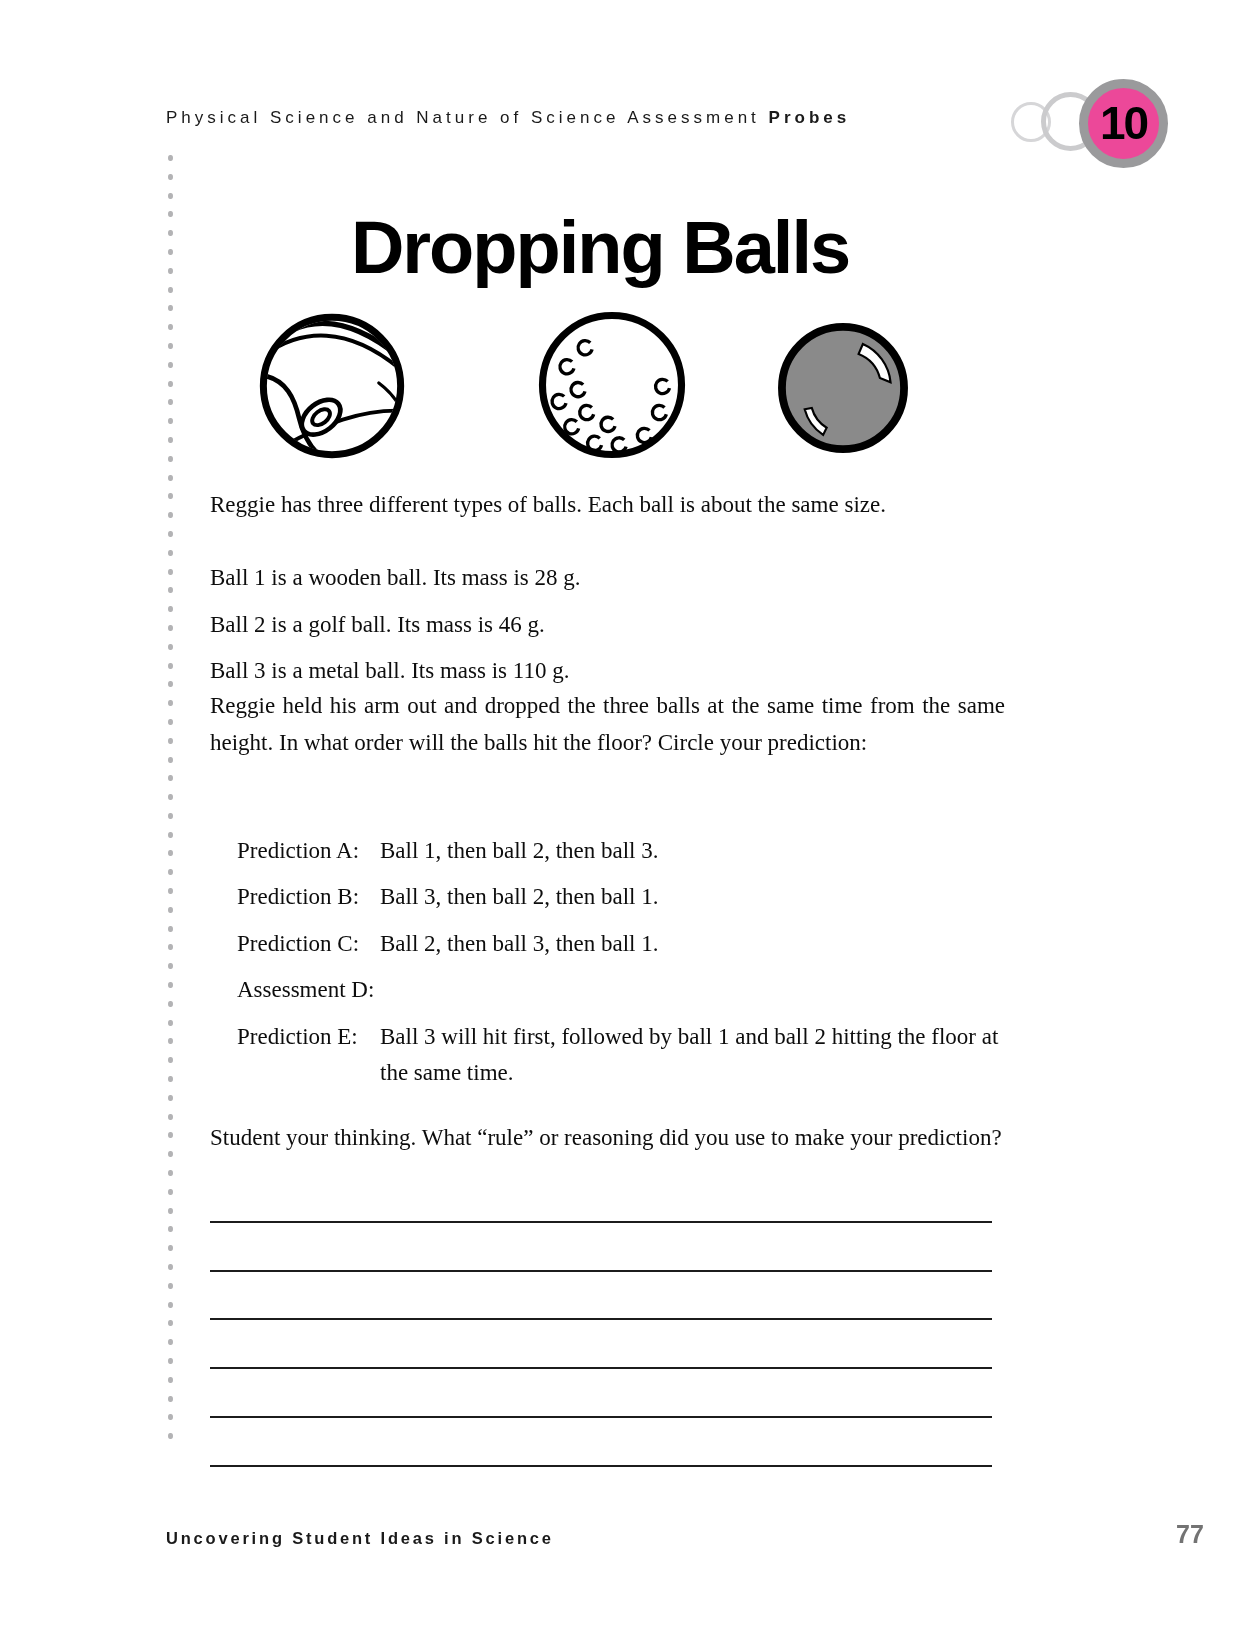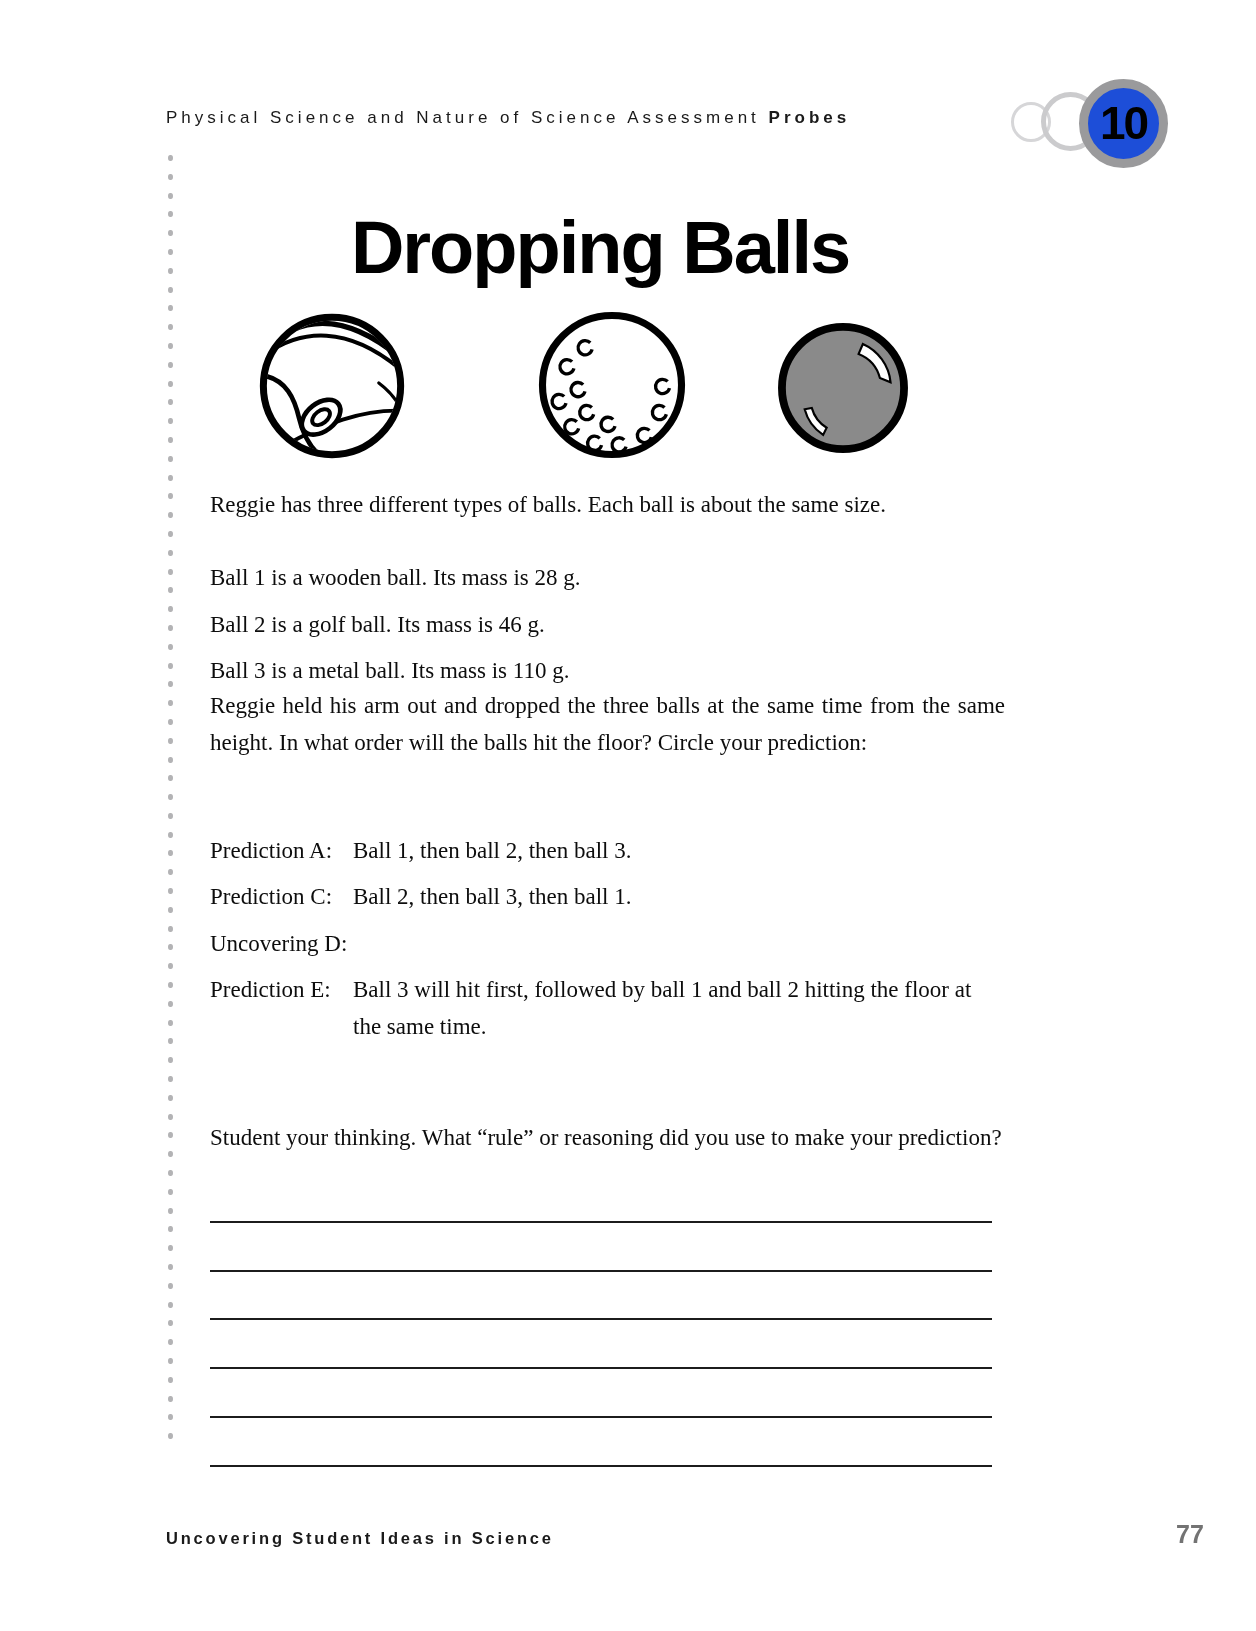--- a/index.html
+++ b/index.html
@@ -10,21 +10,21 @@
   .header{position:absolute;left:166px;top:108px;
           font-family:Liberation Sans, sans-serif;font-size:17px;
           letter-spacing:4px;color:#1a1a1a;white-space:nowrap;}
   .header b{font-weight:bold;}
 
   
   .circle{position:absolute;border-radius:50%;box-sizing:border-box;}
   .circle-small{left:1011px;top:102px;width:40px;height:40px;border:3px solid #d6d6d8;z-index:1;}
   .circle-mid{left:1041px;top:92px;width:59px;height:59px;border:5px solid #cbcbcd;z-index:1;}
   .circle-big{left:1079px;top:79px;width:89px;height:89px;border:9px solid #9a9a9c;
-              background:#1d4ed8;z-index:2;display:flex;align-items:center;justify-content:center;}
+              background:#ec4899;z-index:2;display:flex;align-items:center;justify-content:center;}
   .probe-number{font-family:"Liberation Sans", sans-serif;font-weight:bold;font-size:46px;
                 letter-spacing:-2px;color:#000;line-height:1;padding-bottom:2px;}
 
   
   .margin-dots{position:absolute;left:168px;top:155px;width:6px;}
   .margin-dot{width:4.5px;height:6px;border-radius:50%;background:#b3b3b5;margin-bottom:12.8px;}
 
   
   .title{position:absolute;left:0;top:205px;width:1200px;text-align:center;
          font-family:"Liberation Sans", sans-serif;font-weight:bold;font-size:74px;
@@ -37,21 +37,21 @@
   .ball-metal{left:772px;top:317px;width:142px;height:142px;}
 
   
   .bodytext{position:absolute;left:210px;width:790px;font-size:23px;line-height:36.5px;}
   .intro{top:487px;}
   .facts{top:560px;}
   .facts div{height:46.5px;}
   .scenario{top:688px;width:795px;text-align:justify;}
 
   .predictions{position:absolute;left:210px;top:833px;width:800px;font-size:23px;}
-  .prediction-row{display:flex;margin-bottom:10.2px;line-height:36.3px;}
+  .prediction-row{display:flex;margin-bottom:10.2px;line-height:36.3px;margin-left:27px;}
   .prediction-label{width:143px;flex:0 0 143px;}
   .prediction-text{width:640px;}
 
   .explain{top:1120px;width:800px;}
 
   
   .answer-lines{position:absolute;left:210px;top:1174px;width:782px;}
   .answer-line{height:48.8px;box-sizing:border-box;border-bottom:2px solid #1c1c1c;}
 
   
@@ -202,25 +202,29 @@
   </div>
 
   <div class="bodytext scenario">Reggie held his arm out and dropped the three balls at the same time from the same height. In what order will the balls hit the floor? Circle your prediction:</div>
 
   <div class="predictions">
     <div class="prediction-row">
       <div class="prediction-label">Prediction A:</div>
       <div class="prediction-text">Ball 1, then ball 2, then ball 3.</div>
     </div>
     <div class="prediction-row">
+      <div class="prediction-label">Prediction B:</div>
+      <div class="prediction-text">Ball 3, then ball 2, then ball 1.</div>
+    </div>
+    <div class="prediction-row">
       <div class="prediction-label">Prediction C:</div>
       <div class="prediction-text">Ball 2, then ball 3, then ball 1.</div>
     </div>
     <div class="prediction-row">
-      <div class="prediction-label">Uncovering D:</div>
+      <div class="prediction-label">Assessment D:</div>
     </div>
     <div class="prediction-row">
       <div class="prediction-label">Prediction E:</div>
       <div class="prediction-text">Ball 3 will hit first, followed by ball 1 and ball 2 hitting the floor at the same time.</div>
     </div>
   </div>
 
   <div class="bodytext explain">Student your thinking. What “rule” or reasoning did you use to make your prediction?</div>
 
   <div class="answer-lines">

